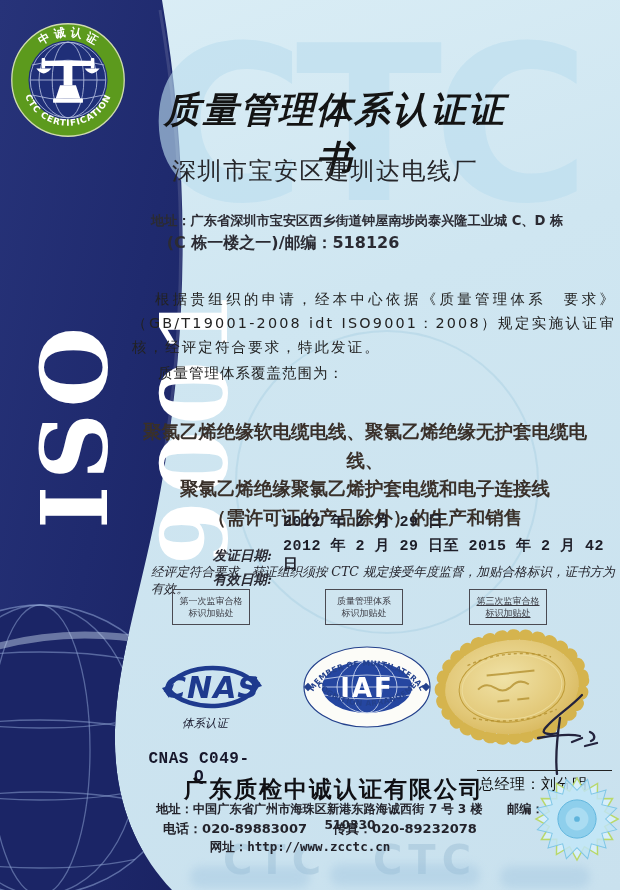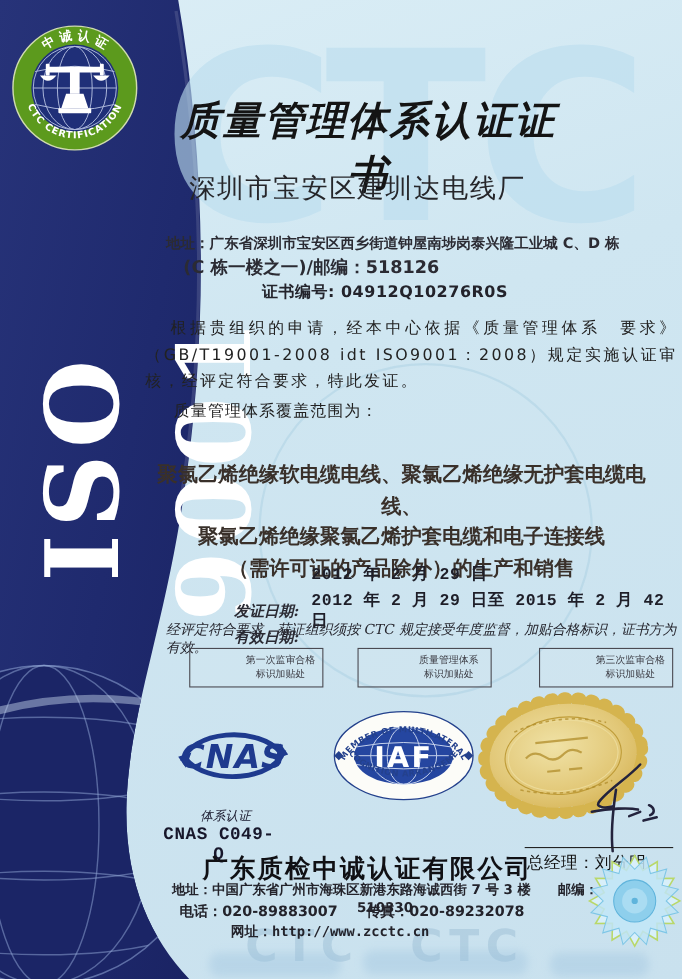--- a/index.html
+++ b/index.html
@@ -35,24 +35,24 @@
       color:#39302a;font-family:"DejaVu Serif","Liberation Serif",serif;}
   
   .d-label{font-size:13.5px;font-style:italic;color:#2a2a33;font-family:"DejaVu Serif",serif;font-weight:600;margin-top:34px;}
   .d-value{font-size:15px;font-weight:600;color:#1e1e28;font-family:Liberation Mono, monospace;letter-spacing:.5px;}
   #issue-label{left:213px;top:513px;} #issue-value{left:283px;top:512px;}
   #valid-label{left:213px;top:537px;} #valid-value{left:283px;top:536px;}
   #note{left:151px;top:564px;width:466px;font-size:12.6px;font-style:italic;color:#26262e;
       font-family:"DejaVu Serif",serif;}
   
   .sbox{top:589px;width:76px;height:34px;border:1px solid #4a4a52;display:flex;flex-direction:column;
-      justify-content:center;font-size:9px;line-height:12px;color:#3a3a42;text-align:center;background:rgba(255,255,255,.06);padding-left:44px;}
-  #sbox1{left:172px;} #sbox2{left:325px;} #sbox3{left:490px;}
-  
-  #cnas-cap1{left:150px;top:734px;width:110px;font-size:11.5px;font-style:italic;
+      justify-content:center;font-size:9px;line-height:12px;color:#3a3a42;text-align:center;background:rgba(255,255,255,.06);}
+  #sbox1{left:172px;} #sbox2{left:325px;} #sbox3{left:469px;text-decoration:underline;}
+  
+  #cnas-cap1{left:150px;top:716px;width:110px;font-size:11.5px;font-style:italic;
       font-family:Liberation Sans, sans-serif;color:#17172b;}
   #cnas-cap2{left:144px;top:750px;width:110px;font-size:16px;font-weight:bold;
       font-family:Liberation Mono, monospace;color:#17172b;letter-spacing:.5px;}
   
   #sig-line{left:477px;top:770px;width:135px;border-top:1.6px solid #222;}
   #gm-row{left:479px;top:775px;font-size:15px;color:#111;letter-spacing:.5px;}
   
   #f-company{left:129px;top:774px;width:410px;font-size:23px;font-weight:bold;color:#101014;letter-spacing:2px;}
   #f-addr{left:150px;top:801px;width:400px;font-size:12.2px;font-weight:600;color:#23232b;}
   #f-phone{left:150px;top:820px;width:340px;font-size:13px;font-weight:600;color:#23232b;}
@@ -135,21 +135,20 @@
     </text>
   </svg>
 
   <div class="abs" id="iso-vert">ISO 9001</div>
 
   <div class="abs ctr" id="title">质量管理体系认证证书</div>
   <div class="abs ctr" id="company">深圳市宝安区建圳达电线厂</div>
 
   <div class="abs" id="addr1">地址：广东省深圳市宝安区西乡街道钟屋南埗岗泰兴隆工业城 C、D 栋</div>
   <div class="abs ctr" id="addr2">(C 栋一楼之一)/邮编：518126</div>
-  <div class="abs ctr" id="certno">证书编号: 04912Q10276R0S</div>
 
   <div class="abs" id="para">根据贵组织的申请，经本中心依据《质量管理体系　要求》（GB/T19001-2008 idt ISO9001：2008）规定实施认证审核，经评定符合要求，特此发证。</div>
   <div class="abs" id="scope-intro">质量管理体系覆盖范围为：</div>
   <div class="abs ctr" id="scope">
     <div>聚氯乙烯绝缘软电缆电线、聚氯乙烯绝缘无护套电缆电线、</div>
     <div>聚氯乙烯绝缘聚氯乙烯护套电缆和电子连接线</div>
     <div>（需许可证的产品除外）的生产和销售</div>
   </div>
 
   <div class="abs d-label" id="issue-label">发证日期:</div>

